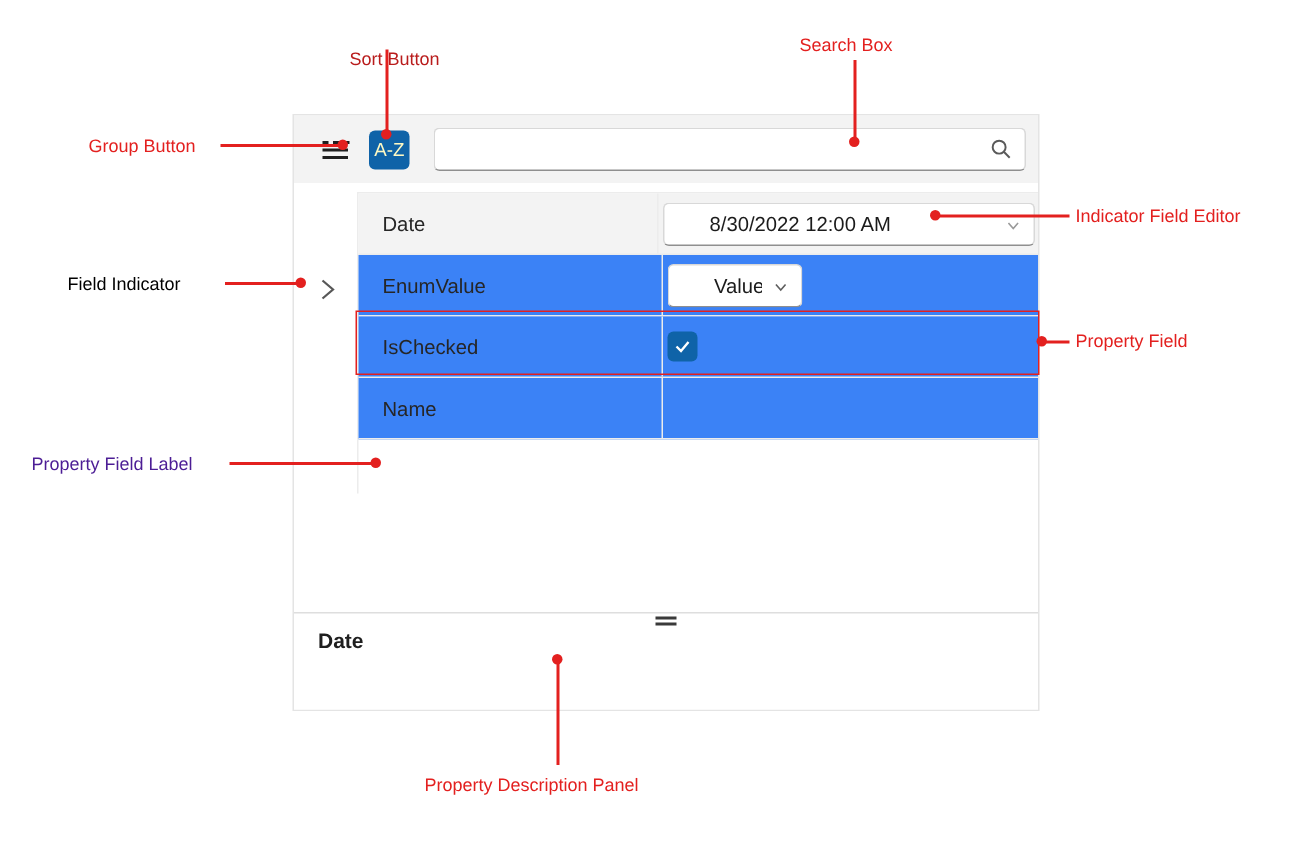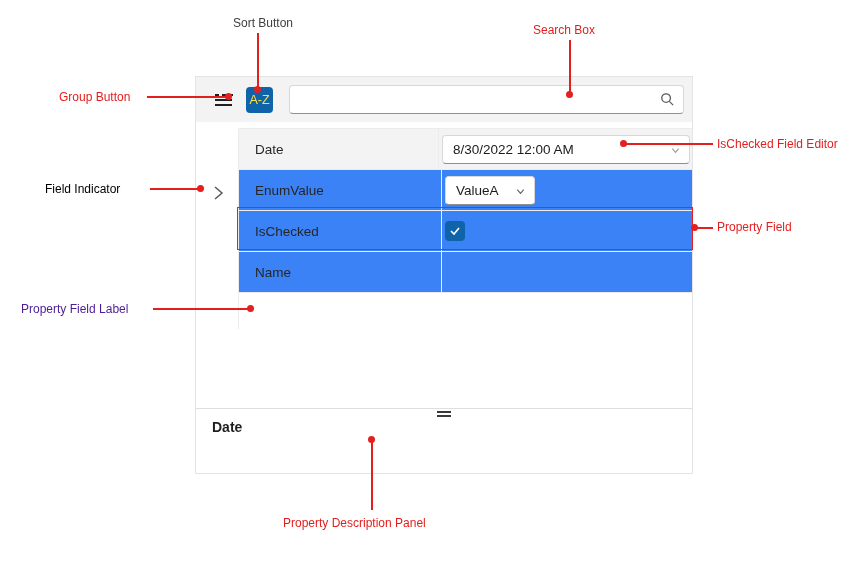--- a/index.html
+++ b/index.html
@@ -34,21 +34,21 @@
   }
   .group-btn .g-dash { position:absolute; left:0; top:2px; width:4px; height:2px; background:#1f1f1f; }
   .group-btn .g-l1 { position:absolute; right:0; top:2px; width:11px; height:2px; background:#1f1f1f; }
   .group-btn .g-l2 { position:absolute; left:0; top:7px; width:17px; height:2px; background:#1f1f1f; }
   .group-btn .g-l3 { position:absolute; left:0; top:12px; width:17px; height:2px; background:#1f1f1f; }
 
   .sort-btn {
     width: 27px; height: 26px;
     border-radius: 4px;
     border: none;
-    color: #fde047;
+    color: #fef9c3;
     font-family: "Liberation Sans", sans-serif;
     font-size: 12.5px;
     display: flex; align-items: center; justify-content: center;
     cursor: pointer;
     text-align: right;
   }
   .searchbox {
     position: relative;
     flex: 1;
     margin-left: 16px;
@@ -123,21 +123,21 @@
     position: relative;
     display: flex; align-items: center;
     padding: 0 26px 0 10px;
     cursor: pointer;
     overflow: hidden;
   }
   .editor-picker { width: 248px; }
   .combo-wide { width: 248px; }
   .combo-narrow { width: 90px; }
   .editor-picker .val, .editor-combo .val {
-    white-space: nowrap; overflow: hidden; display: block; max-width: 100%;
+    white-space: nowrap; overflow: hidden; display: block; max-width: 100%; margin-left: 20px;
   }
   .chev {
     position: absolute; right: 8px; top: 9px;
     width: 11px; height: 11px;
   }
   .checkbox {
     width: 20px; height: 20px;
     border-radius: 4px;
     display: flex; align-items: center; justify-content: center;
     cursor: pointer;
@@ -267,41 +267,41 @@
   <div class="desc-panel">
     <div class="drag-handle">
       <i></i>
         <i></i>
     </div>
     <div class="desc-title">Date</div>
   </div>
 
 </div>
 
-<div class="ann" style="left:233px; top:16px; color:#404040">Sort Button</div>
+<div class="ann" style="left:233px; top:32px; color:#b91c1c">Sort Button</div>
 <div class="ann-line" style="left:257px; top:33px; width:2px; height:57px; background:#e3201f"></div>
 <div class="ann-dot" style="left:254px; top:86px; background:#e3201f"></div>
 
 <div class="ann" style="left:533px; top:23px; color:#e3201f">Search Box</div>
 <div class="ann-line" style="left:569px; top:40px; width:2px; height:55px; background:#e3201f"></div>
 <div class="ann-dot" style="left:566px; top:91px; background:#e3201f"></div>
 
 <div class="ann" style="left:59px; top:90px; color:#e3201f">Group Button</div>
 <div class="ann-line" style="left:147px; top:96px; width:82px; height:2px; background:#e3201f"></div>
 <div class="ann-dot" style="left:225px; top:93px; background:#e3201f"></div>
 
 <div class="ann" style="left:45px; top:182px; color:#000000">Field Indicator</div>
 <div class="ann-line" style="left:150px; top:188px; width:52px; height:2px; background:#e3201f"></div>
 <div class="ann-dot" style="left:197px; top:185px; background:#e3201f"></div>
 
 <div class="ann" style="left:21px; top:302px; color:#4c1d95">Property Field Label</div>
 <div class="ann-line" style="left:153px; top:308px; width:98px; height:2px; background:#e3201f"></div>
 <div class="ann-dot" style="left:247px; top:305px; background:#e3201f"></div>
 
-<div class="ann" style="left:717px; top:137px; color:#e3201f">IsChecked Field Editor</div>
+<div class="ann" style="left:717px; top:137px; color:#e3201f">Indicator Field Editor</div>
 <div class="ann-line" style="left:623px; top:143px; width:90px; height:2px; background:#e3201f"></div>
 <div class="ann-dot" style="left:620px; top:140px; background:#e3201f"></div>
 
 <div class="ann-rect" style="border-color:#e3201f"></div>
 <div class="ann" style="left:717px; top:220px; color:#e3201f">Property Field</div>
 <div class="ann-line" style="left:694px; top:227px; width:19px; height:2px; background:#e3201f"></div>
 <div class="ann-dot" style="left:691px; top:224px; background:#e3201f"></div>
 
 <div class="ann" style="left:283px; top:516px; color:#e3201f">Property Description Panel</div>
 <div class="ann-line" style="left:371px; top:440px; width:2px; height:70px; background:#e3201f"></div>

